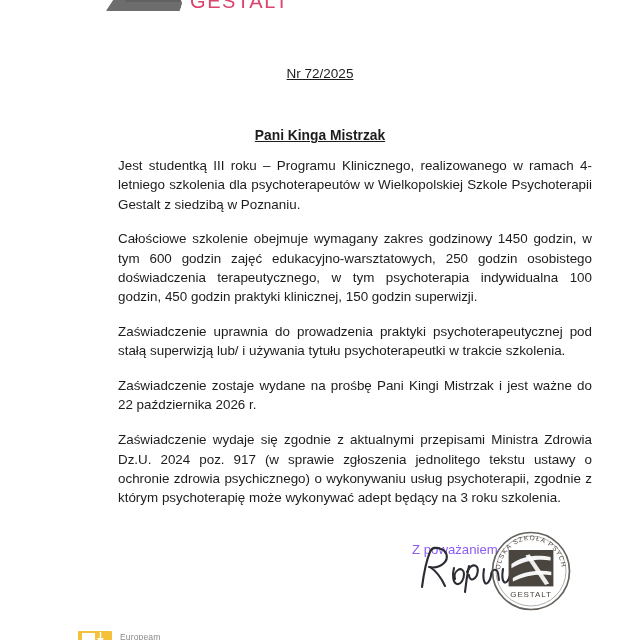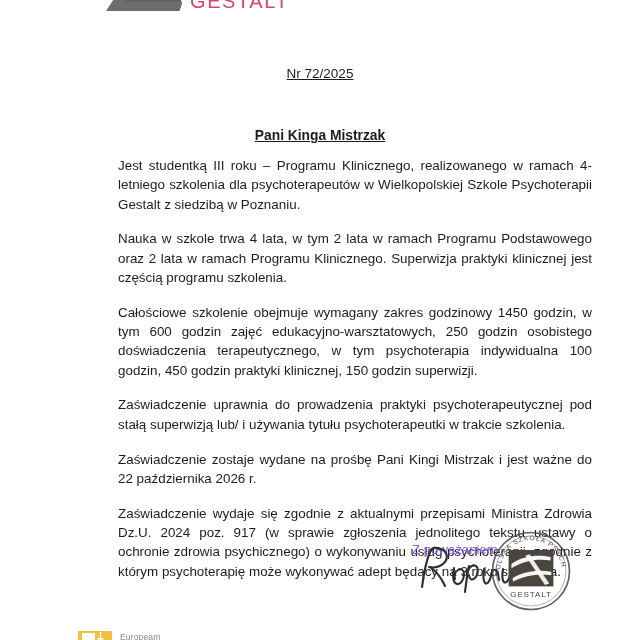--- a/index.html
+++ b/index.html
@@ -218,21 +218,20 @@
     <div class="logo-wedge2"></div>
     <div class="logo-word">GESTALT</div>
   </div>
 
   <div class="doc-number">Nr 72/2025</div>
 
   <div class="recipient">Pani Kinga Mistrzak</div>
 
   <div class="body-wrap">
     <p class="para">Jest studentką III roku – Programu Klinicznego, realizowanego w ramach 4-letniego szkolenia dla psychoterapeutów w Wielkopolskiej Szkole Psychoterapii Gestalt z siedzibą w Poznaniu.</p>
-    <p class="para">Nauka w szkole trwa 4 lata, w tym 2 lata w ramach Programu Podstawowego oraz 2 lata w ramach Programu Klinicznego. Superwizja praktyki klinicznej jest częścią programu szkolenia.</p>
     <p class="para">Całościowe szkolenie obejmuje wymagany zakres godzinowy 1450 godzin, w tym 600 godzin zajęć edukacyjno-warsztatowych, 250 godzin osobistego doświadczenia terapeutycznego, w tym psychoterapia indywidualna 100 godzin, 450 godzin praktyki klinicznej, 150 godzin superwizji.</p>
     <p class="para">Zaświadczenie uprawnia do prowadzenia praktyki psychoterapeutycznej pod stałą superwizją lub/ i używania tytułu psychoterapeutki w trakcie szkolenia.</p>
     <p class="para">Zaświadczenie zostaje wydane na prośbę Pani Kingi Mistrzak i jest ważne do 22 października 2026 r.</p>
     <p class="para">Zaświadczenie wydaje się zgodnie z aktualnymi przepisami Ministra Zdrowia Dz.U. 2024 poz. 917 (w sprawie zgłoszenia jednolitego tekstu ustawy o ochronie zdrowia psychicznego) o wykonywaniu usług psychoterapii, zgodnie z którym psychoterapię może wykonywać adept będący na 3 roku szkolenia.</p>
   </div>
 
   <div class="sign-block">
     <div class="sign-regards">Z poważaniem</div>
     <svg class="sign-script" viewBox="0 0 130 52">
       <g fill="none" stroke="#2b2b33" stroke-width="2.1" stroke-linecap="round" stroke-linejoin="round">

